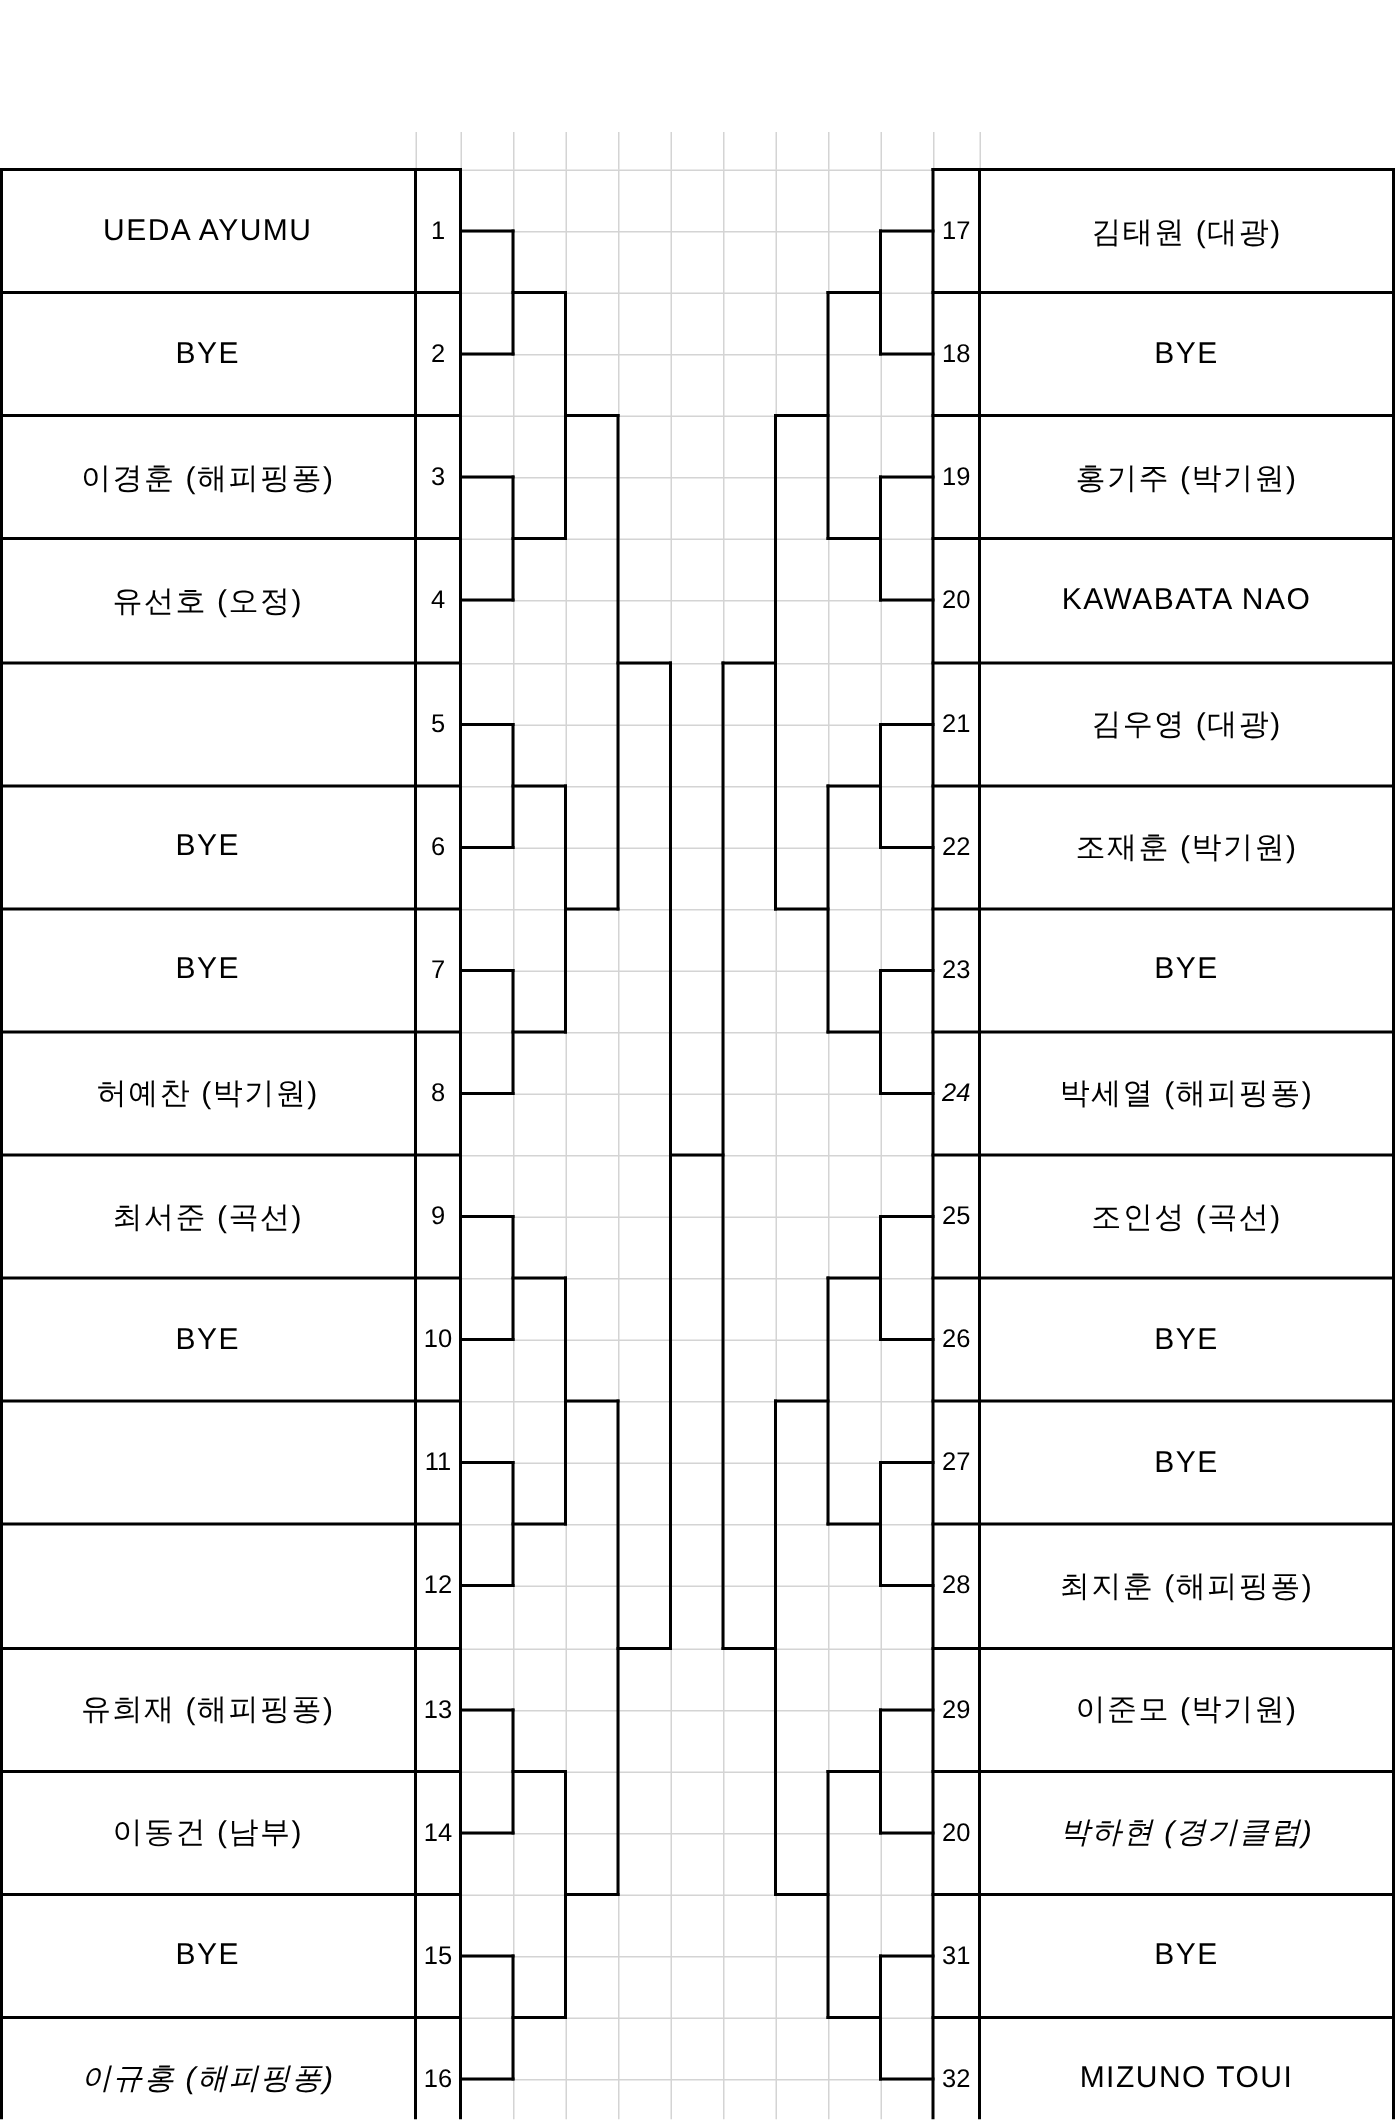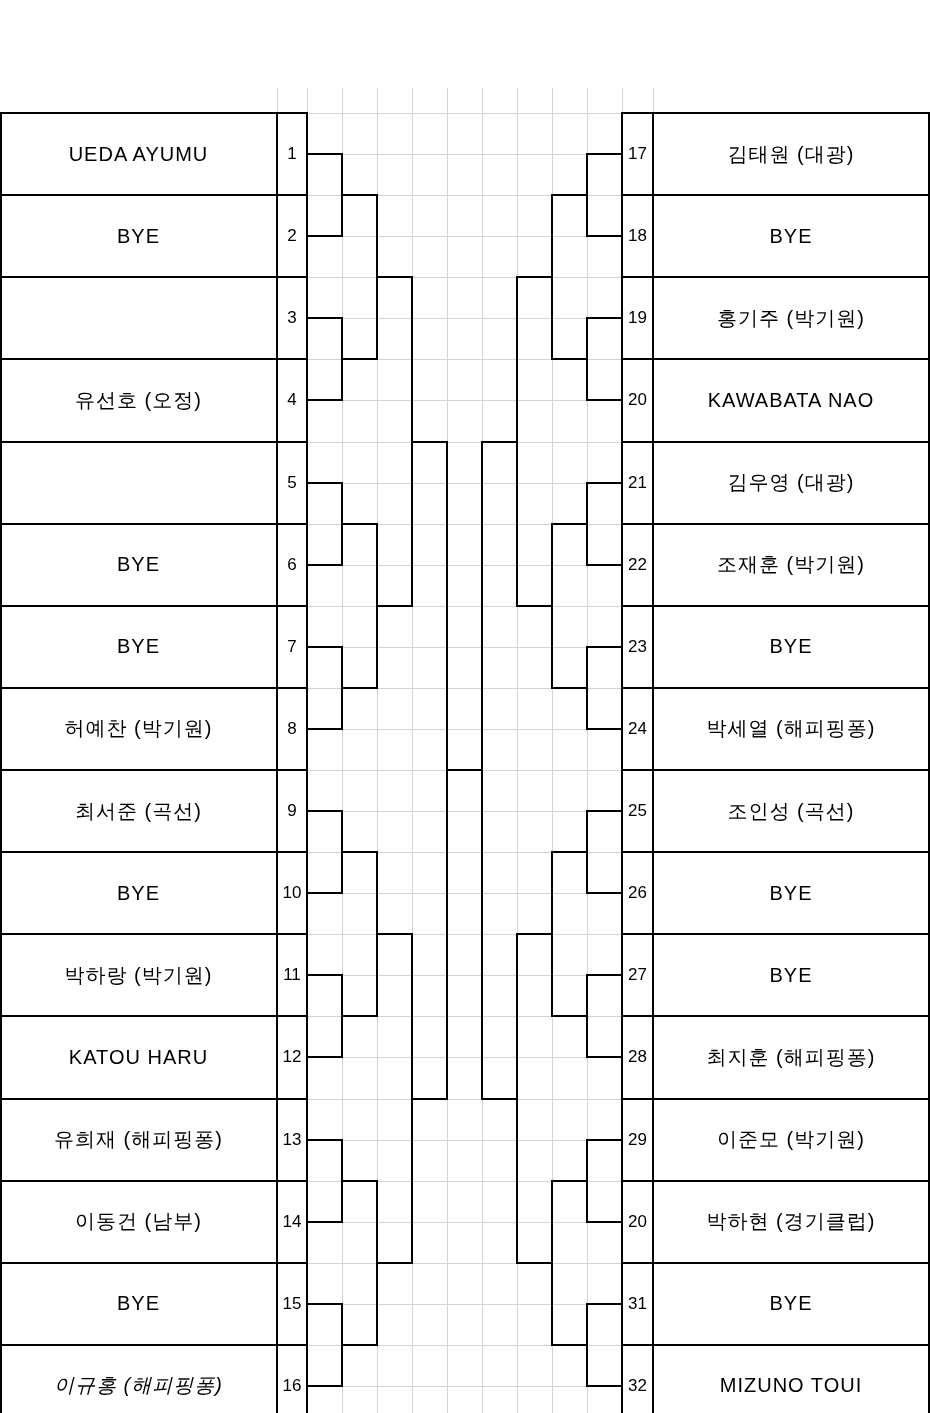--- a/index.html
+++ b/index.html
@@ -217,66 +217,65 @@
     </div>
   <div class="layer" id="cell-layer">
       <div class="cell name" style="left: 0px; top: 99px; width: 277px; height: 82.125px;">UEDA AYUMU</div>
       <div class="cell seed" style="left: 277px; top: 99px; width: 30px; height: 82.125px;">1</div>
       <div class="cell seed" style="left: 622px; top: 99px; width: 31px; height: 82.125px;">17</div>
       <div class="cell name" style="left: 653px; top: 99px; width: 276px; height: 82.125px;">김태원 (대광)</div>
       <div class="cell name" style="left: 0px; top: 181.125px; width: 277px; height: 82.125px;">BYE</div>
       <div class="cell seed" style="left: 277px; top: 181.125px; width: 30px; height: 82.125px;">2</div>
       <div class="cell seed" style="left: 622px; top: 181.125px; width: 31px; height: 82.125px;">18</div>
       <div class="cell name" style="left: 653px; top: 181.125px; width: 276px; height: 82.125px;">BYE</div>
+      <div class="cell name" style="left: 0px; top: 263.25px; width: 277px; height: 82.125px;">이경훈 (해피핑퐁)</div>
       <div class="cell seed" style="left: 277px; top: 263.25px; width: 30px; height: 82.125px;">3</div>
       <div class="cell seed" style="left: 622px; top: 263.25px; width: 31px; height: 82.125px;">19</div>
       <div class="cell name" style="left: 653px; top: 263.25px; width: 276px; height: 82.125px;">홍기주 (박기원)</div>
       <div class="cell name" style="left: 0px; top: 345.375px; width: 277px; height: 82.125px;">유선호 (오정)</div>
       <div class="cell seed" style="left: 277px; top: 345.375px; width: 30px; height: 82.125px;">4</div>
       <div class="cell seed" style="left: 622px; top: 345.375px; width: 31px; height: 82.125px;">20</div>
       <div class="cell name" style="left: 653px; top: 345.375px; width: 276px; height: 82.125px;">KAWABATA NAO</div>
       <div class="cell seed" style="left: 277px; top: 427.5px; width: 30px; height: 82.125px;">5</div>
       <div class="cell seed" style="left: 622px; top: 427.5px; width: 31px; height: 82.125px;">21</div>
       <div class="cell name" style="left: 653px; top: 427.5px; width: 276px; height: 82.125px;">김우영 (대광)</div>
       <div class="cell name" style="left: 0px; top: 509.625px; width: 277px; height: 82.125px;">BYE</div>
       <div class="cell seed" style="left: 277px; top: 509.625px; width: 30px; height: 82.125px;">6</div>
       <div class="cell seed" style="left: 622px; top: 509.625px; width: 31px; height: 82.125px;">22</div>
       <div class="cell name" style="left: 653px; top: 509.625px; width: 276px; height: 82.125px;">조재훈 (박기원)</div>
       <div class="cell name" style="left: 0px; top: 591.75px; width: 277px; height: 82.125px;">BYE</div>
       <div class="cell seed" style="left: 277px; top: 591.75px; width: 30px; height: 82.125px;">7</div>
       <div class="cell seed" style="left: 622px; top: 591.75px; width: 31px; height: 82.125px;">23</div>
       <div class="cell name" style="left: 653px; top: 591.75px; width: 276px; height: 82.125px;">BYE</div>
       <div class="cell name" style="left: 0px; top: 673.875px; width: 277px; height: 82.125px;">허예찬 (박기원)</div>
       <div class="cell seed" style="left: 277px; top: 673.875px; width: 30px; height: 82.125px;">8</div>
-      <div class="cell seed" style="left: 622px; top: 673.875px; width: 31px; height: 82.125px;">24</div>
+      <div class="cell seed" style="left: 622px; top: 673.875px; width: 31px; height: 82.125px; font-style: italic;">24</div>
       <div class="cell name" style="left: 653px; top: 673.875px; width: 276px; height: 82.125px;">박세열 (해피핑퐁)</div>
       <div class="cell name" style="left: 0px; top: 756px; width: 277px; height: 82.125px;">최서준 (곡선)</div>
       <div class="cell seed" style="left: 277px; top: 756px; width: 30px; height: 82.125px;">9</div>
       <div class="cell seed" style="left: 622px; top: 756px; width: 31px; height: 82.125px;">25</div>
       <div class="cell name" style="left: 653px; top: 756px; width: 276px; height: 82.125px;">조인성 (곡선)</div>
       <div class="cell name" style="left: 0px; top: 838.125px; width: 277px; height: 82.125px;">BYE</div>
       <div class="cell seed" style="left: 277px; top: 838.125px; width: 30px; height: 82.125px;">10</div>
       <div class="cell seed" style="left: 622px; top: 838.125px; width: 31px; height: 82.125px;">26</div>
       <div class="cell name" style="left: 653px; top: 838.125px; width: 276px; height: 82.125px;">BYE</div>
-      <div class="cell name" style="left: 0px; top: 920.25px; width: 277px; height: 82.125px;">박하랑 (박기원)</div>
       <div class="cell seed" style="left: 277px; top: 920.25px; width: 30px; height: 82.125px;">11</div>
       <div class="cell seed" style="left: 622px; top: 920.25px; width: 31px; height: 82.125px;">27</div>
       <div class="cell name" style="left: 653px; top: 920.25px; width: 276px; height: 82.125px;">BYE</div>
-      <div class="cell name" style="left: 0px; top: 1002.38px; width: 277px; height: 82.125px;">KATOU HARU</div>
       <div class="cell seed" style="left: 277px; top: 1002.38px; width: 30px; height: 82.125px;">12</div>
       <div class="cell seed" style="left: 622px; top: 1002.38px; width: 31px; height: 82.125px;">28</div>
       <div class="cell name" style="left: 653px; top: 1002.38px; width: 276px; height: 82.125px;">최지훈 (해피핑퐁)</div>
       <div class="cell name" style="left: 0px; top: 1084.5px; width: 277px; height: 82.125px;">유희재 (해피핑퐁)</div>
       <div class="cell seed" style="left: 277px; top: 1084.5px; width: 30px; height: 82.125px;">13</div>
       <div class="cell seed" style="left: 622px; top: 1084.5px; width: 31px; height: 82.125px;">29</div>
       <div class="cell name" style="left: 653px; top: 1084.5px; width: 276px; height: 82.125px;">이준모 (박기원)</div>
       <div class="cell name" style="left: 0px; top: 1166.62px; width: 277px; height: 82.125px;">이동건 (남부)</div>
       <div class="cell seed" style="left: 277px; top: 1166.62px; width: 30px; height: 82.125px;">14</div>
       <div class="cell seed" style="left: 622px; top: 1166.62px; width: 31px; height: 82.125px;">20</div>
-      <div class="cell name" style="left: 653px; top: 1166.62px; width: 276px; height: 82.125px;">박하현 (경기클럽)</div>
+      <div class="cell name" style="left: 653px; top: 1166.62px; width: 276px; height: 82.125px; font-style: italic;">박하현 (경기클럽)</div>
       <div class="cell name" style="left: 0px; top: 1248.75px; width: 277px; height: 82.125px;">BYE</div>
       <div class="cell seed" style="left: 277px; top: 1248.75px; width: 30px; height: 82.125px;">15</div>
       <div class="cell seed" style="left: 622px; top: 1248.75px; width: 31px; height: 82.125px;">31</div>
       <div class="cell name" style="left: 653px; top: 1248.75px; width: 276px; height: 82.125px;">BYE</div>
       <div class="cell name" style="left: 0px; top: 1330.88px; width: 277px; height: 82.125px; font-style: italic;">이규홍 (해피핑퐁)</div>
       <div class="cell seed" style="left: 277px; top: 1330.88px; width: 30px; height: 82.125px;">16</div>
       <div class="cell seed" style="left: 622px; top: 1330.88px; width: 31px; height: 82.125px;">32</div>
       <div class="cell name" style="left: 653px; top: 1330.88px; width: 276px; height: 82.125px;">MIZUNO TOUI</div>
     </div>
 </div>

